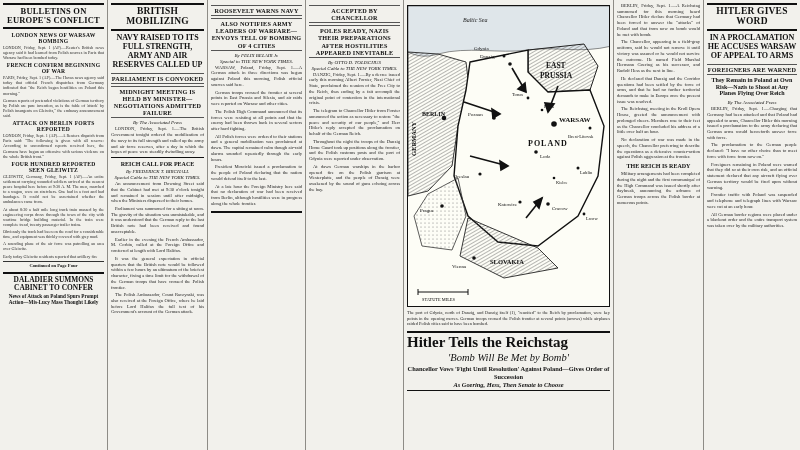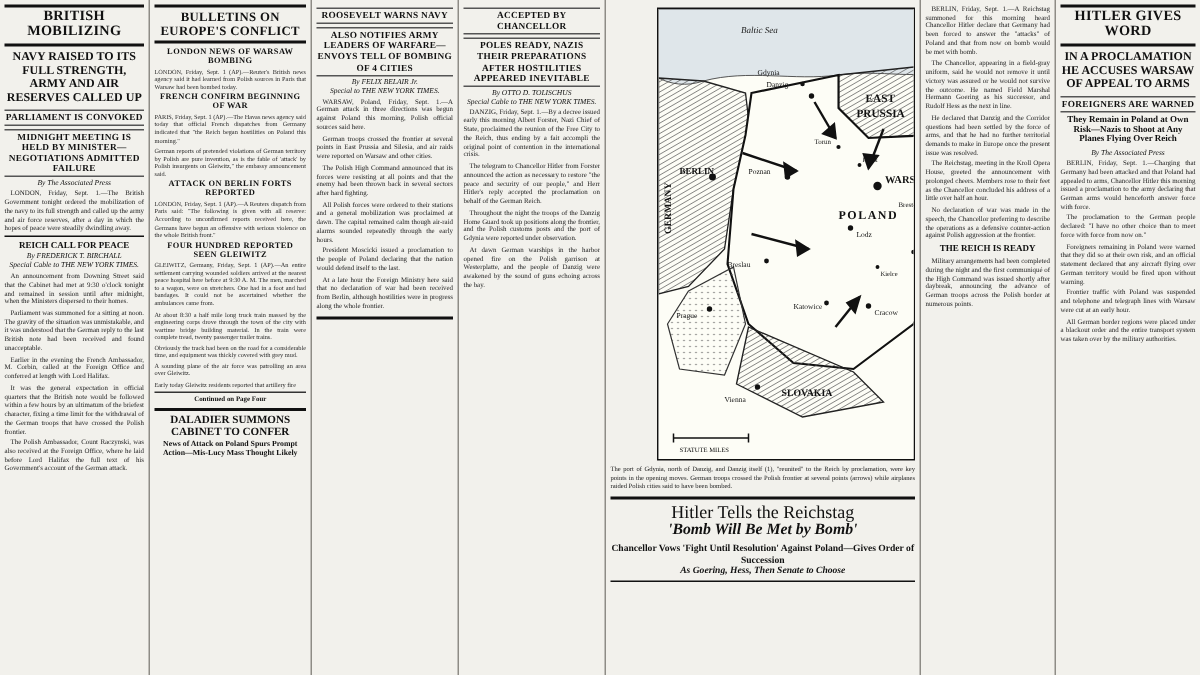--- a/index.html
+++ b/index.html
@@ -105,67 +105,48 @@
     text-align:center;font-weight:bold;font-size:7.4px;line-height:1.1;text-transform:uppercase;
   }
   
   .mapwrap{
     border:1px solid #111;
     background:#fdfdf8;
     margin-top:2px;
     position:relative;
     height:300px;
     overflow:hidden;
-    margin-left:31px;
   }
   .map-caption{
     font-size:4.4px;line-height:1.25;text-align:justify;margin-top:3px;color:#222;
   }
   svg{display:block;}
   .mapfoot{
     margin-top:3px;border-top:2px solid #111;border-bottom:1px solid #111;padding:2px 0;
   }
   .mapfoot .t1{
-    text-align:center;font-weight:normal;font-size:12px;line-height:1.05;
+    text-align:left;font-weight:bold;font-size:15px;line-height:1.05;
   }
   .mapfoot .t2{
-    text-align:center;font-weight:bold;font-style:italic;font-size:10.5px;line-height:1.1;margin-top:1px;
+    text-align:center;font-weight:normal;font-style:italic;font-size:10.5px;line-height:1.1;margin-top:1px;
   }
   .mapfoot .t3{
     text-align:center;font-size:6.4px;font-weight:bold;line-height:1.2;margin-top:2px;
   }
   .mapfoot .t4{
     text-align:center;font-size:6.4px;font-style:italic;font-weight:bold;line-height:1.2;
   }
   .colrule{
     border-top:1px solid #111;margin:2px 0;
   }
 </style>
 </head>
 <body>
 
 <div class="page">
-
-  <div class="col c1">
-    <div class="hl big">British Mobilizing</div>
-    <div class="sub">Navy Raised to Its Full Strength, Army and Air Reserves Called Up</div>
-    <div class="deck">Parliament Is Convoked</div>
-    <div class="deck">Midnight Meeting Is Held by Minister—Negotiations Admitted Failure</div>
-    <div class="byline">By The Associated Press</div>
-    <p class="body">LONDON, Friday, Sept. 1.—The British Government tonight ordered the mobilization of the navy to its full strength and called up the army and air force reserves, after a day in which the hopes of peace were steadily dwindling away.</p>
-    <div class="colrule"></div>
-    <div class="smallhead">Reich Call for Peace</div>
-    <div class="byline">By FREDERICK T. BIRCHALL</div>
-    <div class="byline">Special Cable to THE NEW YORK TIMES.</div>
-    <p class="body">An announcement from Downing Street said that the Cabinet had met at 9:30 o'clock tonight and remained in session until after midnight, when the Ministers dispersed to their homes.</p>
-    <p class="body">Parliament was summoned for a sitting at noon. The gravity of the situation was unmistakable, and it was understood that the German reply to the last British note had been received and found unacceptable.</p>
-    <p class="body">Earlier in the evening the French Ambassador, M. Corbin, called at the Foreign Office and conferred at length with Lord Halifax.</p>
-    <p class="body">It was the general expectation in official quarters that the British note would be followed within a few hours by an ultimatum of the briefest character, fixing a time limit for the withdrawal of the German troops that have crossed the Polish frontier.</p>
-    <p class="body">The Polish Ambassador, Count Raczynski, was also received at the Foreign Office, where he laid before Lord Halifax the full text of his Government's account of the German attack.</p>
-  </div>
 
   <div class="col c2">
     <div class="hl mid">Bulletins on Europe's Conflict</div>
     <div class="kicker">London News of Warsaw Bombing</div>
     <p class="tiny">LONDON, Friday, Sept. 1 (AP).—Reuter's British news agency said it had learned from Polish sources in Paris that Warsaw had been bombed today.</p>
     <div class="kicker">French Confirm Beginning of War</div>
     <p class="tiny">PARIS, Friday, Sept. 1 (AP).—The Havas news agency said today that official French dispatches from Germany indicated that "the Reich began hostilities on Poland this morning."</p>
     <p class="tiny">German reports of pretended violations of German territory by Polish are pure invention, as is the fable of 'attack' by Polish insurgents on Gleiwitz," the embassy announcement said.</p>
     <div class="kicker">Attack on Berlin Forts Reported</div>
     <p class="tiny">LONDON, Friday, Sept. 1 (AP).—A Reuters dispatch from Paris said: "The following is given with all reserve: According to unconfirmed reports received here, the Germans have begun an offensive with serious violence on the whole British front."</p>
@@ -173,20 +154,38 @@
     <p class="tiny">GLEIWITZ, Germany, Friday, Sept. 1 (AP).—An entire settlement carrying wounded soldiers arrived at the nearest peace hospital here before at 9:30 A. M. The men, marched to a wagon, were on stretchers. One had in a foot and had bandages. It could not be ascertained whether the ambulances came from.</p>
     <p class="tiny">At about 8:30 a half mile long truck train massed by the engineering corps drove through the town of the city with wartime bridge building material. In the train were complete tread, twenty passenger trailer trains.</p>
     <p class="tiny">Obviously the track had been on the road for a considerable time, and equipment was thickly covered with grey mud.</p>
     <p class="tiny">A sounding plane of the air force was patrolling an area over Gleiwitz.</p>
     <p class="tiny">Early today Gleiwitz residents reported that artillery fire</p>
     <div class="center bold" style="font-size:4.6px;border-top:1px solid #333;padding-top:1px;">Continued on Page Four</div>
     <div class="footbox">
       <div class="foothl">Daladier Summons Cabinet to Confer</div>
       <div class="sub nocaps" style="font-size:5.2px;">News of Attack on Poland Spurs Prompt Action—Mis-Lucy Mass Thought Likely</div>
     </div>
+  </div>
+
+  <div class="col c1">
+    <div class="hl big">British Mobilizing</div>
+    <div class="sub">Navy Raised to Its Full Strength, Army and Air Reserves Called Up</div>
+    <div class="deck">Parliament Is Convoked</div>
+    <div class="deck">Midnight Meeting Is Held by Minister—Negotiations Admitted Failure</div>
+    <div class="byline">By The Associated Press</div>
+    <p class="body">LONDON, Friday, Sept. 1.—The British Government tonight ordered the mobilization of the navy to its full strength and called up the army and air force reserves, after a day in which the hopes of peace were steadily dwindling away.</p>
+    <div class="colrule"></div>
+    <div class="smallhead">Reich Call for Peace</div>
+    <div class="byline">By FREDERICK T. BIRCHALL</div>
+    <div class="byline">Special Cable to THE NEW YORK TIMES.</div>
+    <p class="body">An announcement from Downing Street said that the Cabinet had met at 9:30 o'clock tonight and remained in session until after midnight, when the Ministers dispersed to their homes.</p>
+    <p class="body">Parliament was summoned for a sitting at noon. The gravity of the situation was unmistakable, and it was understood that the German reply to the last British note had been received and found unacceptable.</p>
+    <p class="body">Earlier in the evening the French Ambassador, M. Corbin, called at the Foreign Office and conferred at length with Lord Halifax.</p>
+    <p class="body">It was the general expectation in official quarters that the British note would be followed within a few hours by an ultimatum of the briefest character, fixing a time limit for the withdrawal of the German troops that have crossed the Polish frontier.</p>
+    <p class="body">The Polish Ambassador, Count Raczynski, was also received at the Foreign Office, where he laid before Lord Halifax the full text of his Government's account of the German attack.</p>
   </div>
 
   <div class="col c3">
     <div class="deck">Roosevelt Warns Navy</div>
     <div class="deck">Also Notifies Army Leaders of Warfare—Envoys Tell of Bombing of 4 Cities</div>
     <div class="byline">By FELIX BELAIR Jr.</div>
     <div class="byline">Special to THE NEW YORK TIMES.</div>
     <p class="body">WARSAW, Poland, Friday, Sept. 1.—A German attack in three directions was begun against Poland this morning, Polish official sources said here.</p>
     <p class="body">German troops crossed the frontier at several points in East Prussia and Silesia, and air raids were reported on Warsaw and other cities.</p>
     <p class="body">The Polish High Command announced that its forces were resisting at all points and that the enemy had been thrown back in several sectors after hard fighting.</p>

